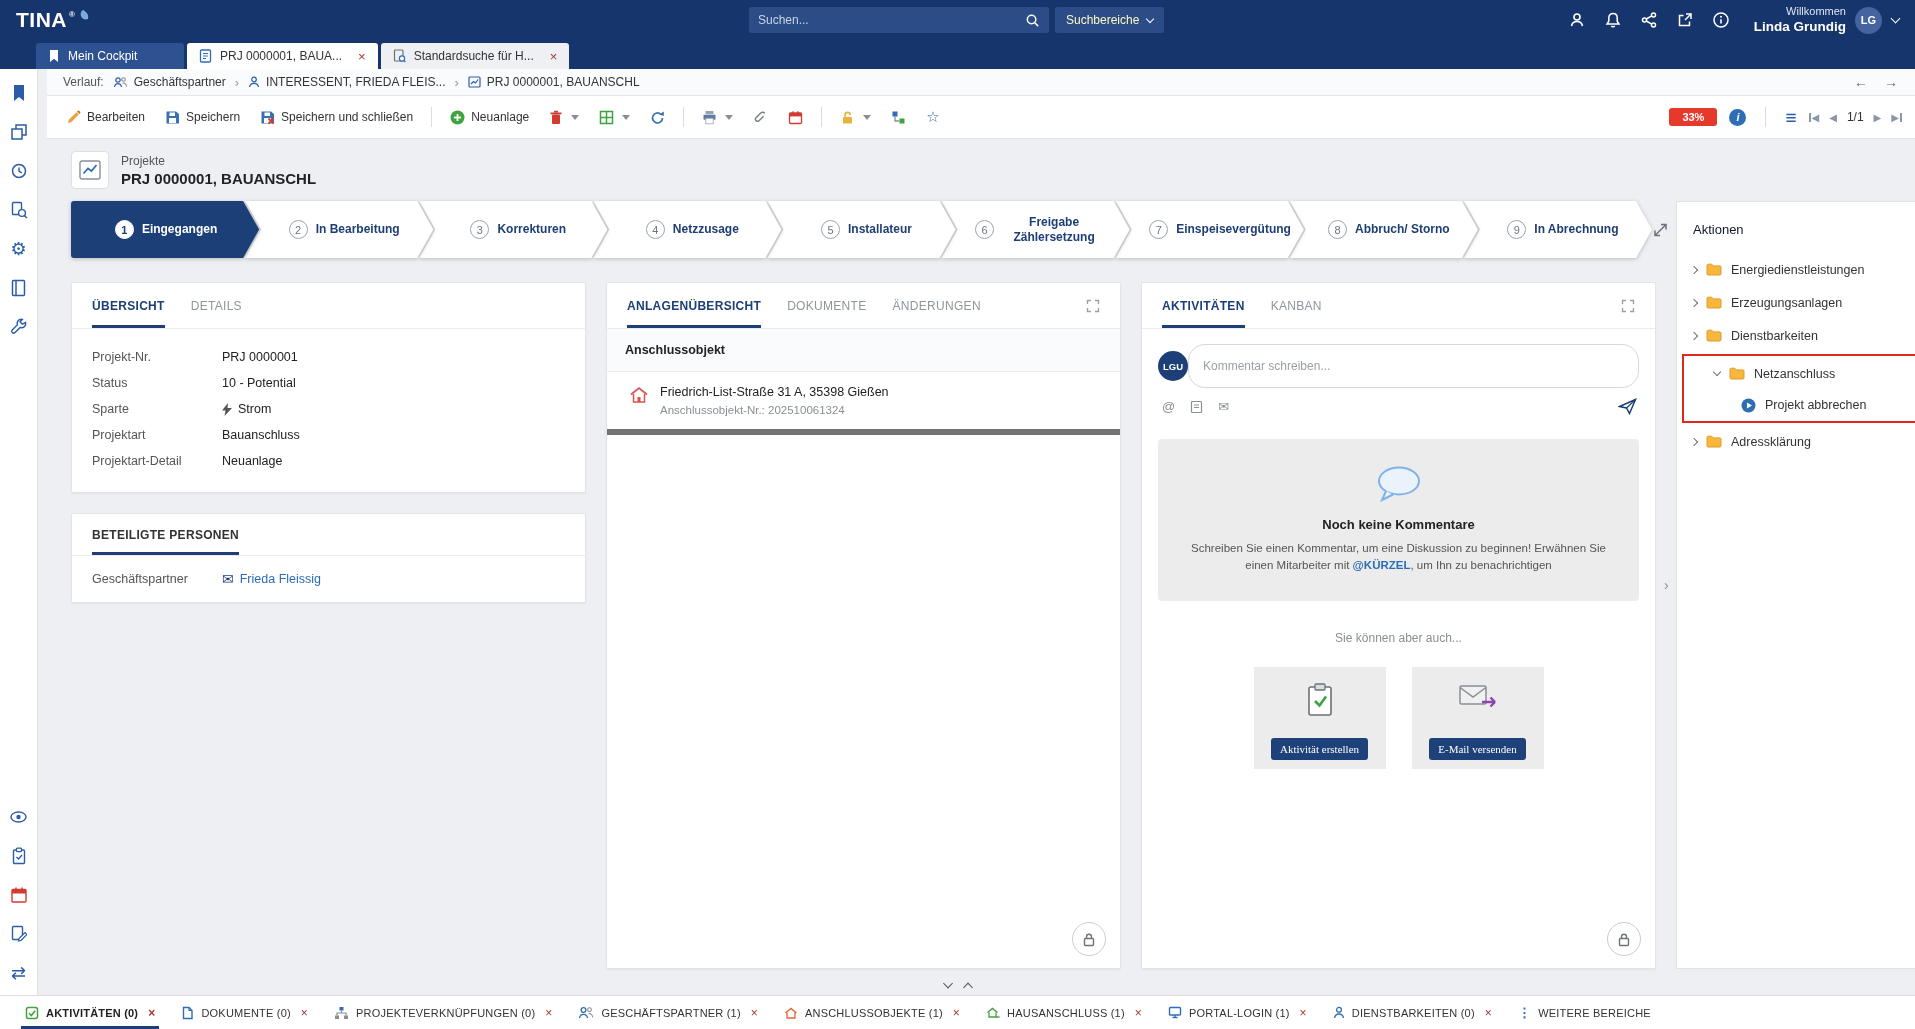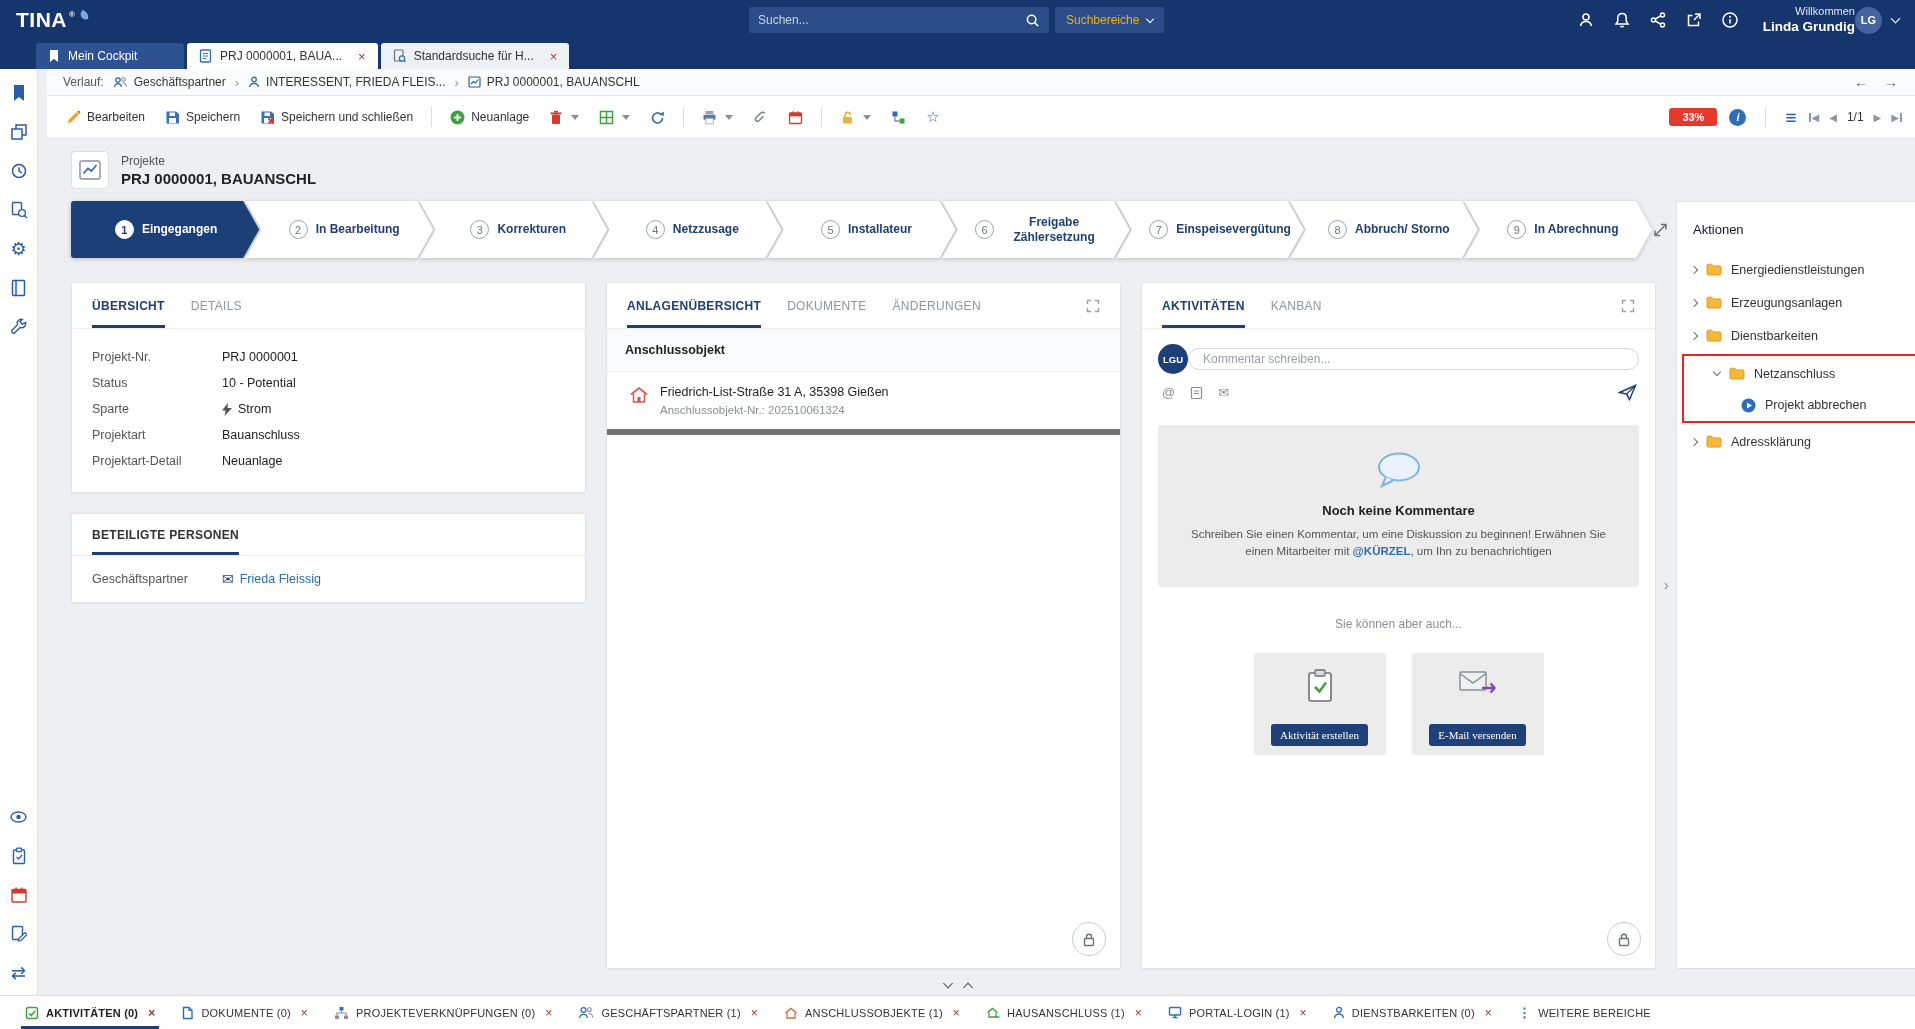--- a/index.html
+++ b/index.html
@@ -8,27 +8,27 @@
   svg{display:block}
 
   
   .topbar{position:absolute;top:0;left:0;width:100%;height:40px;background:#16356d;display:flex;align-items:center;padding:0 16px;color:#fff;z-index:40}
   .logo{display:flex;align-items:flex-start;gap:2px;font-weight:bold;font-size:21px;letter-spacing:.5px;cursor:pointer}
   .logo .reg{font-size:8px;margin-top:2px}
   .search-wrap{position:absolute;left:749px;top:7px;display:flex;gap:6px;align-items:center}
   .searchbox{width:300px;height:26px;background:#2b4c86;border-radius:2px;display:flex;align-items:center;padding:0 9px}
   .searchbox input{flex:1;background:transparent;border:0;outline:0;color:#fff;font-size:12px;font-family:inherit}
   .searchbox input::placeholder{color:#c9d4e6}
-  .scope-btn{height:26px;background:#2b4c86;border:0;color:#eab308;font-size:12px;padding:0 11px;display:flex;align-items:center;gap:8px;border-radius:2px;cursor:pointer;font-family:inherit}
+  .scope-btn{height:26px;background:#2b4c86;border:0;color:#fef9c3;font-size:12px;padding:0 11px;display:flex;align-items:center;gap:8px;border-radius:2px;cursor:pointer;font-family:inherit}
   .top-icons{margin-left:auto;display:flex;align-items:center;gap:6px;margin-right:18px}
   .icon-btn{width:30px;height:30px;display:flex;align-items:center;justify-content:center;cursor:pointer}
   .welcome{text-align:right;line-height:1.3;cursor:default}
   .welcome .l1{font-size:11px;color:#dfe6f2}
   .welcome .l2{font-size:13.5px;font-weight:bold}
-  .avatar{width:27px;height:27px;border-radius:50%;background:#44639f;display:flex;align-items:center;justify-content:center;font-size:11px;font-weight:bold;margin-left:0;cursor:pointer}
+  .avatar{width:27px;height:27px;border-radius:50%;background:#44639f;display:flex;align-items:center;justify-content:center;font-size:11px;font-weight:bold;margin-left:9px;cursor:pointer}
   .wchev{width:7px;height:7px;border-right:1.7px solid #fff;border-bottom:1.7px solid #fff;transform:rotate(45deg);display:inline-block;margin-left:10px;margin-top:-4px;cursor:pointer}
   .schev{width:6px;height:6px;border-right:1.5px solid #fff;border-bottom:1.5px solid #fff;transform:rotate(45deg);display:inline-block;margin-top:-3px}
 
   
   .tabstrip{position:absolute;top:40px;left:0;width:100%;height:29px;background:#16356d;display:flex;align-items:flex-end;padding-left:36px;gap:3px;z-index:39}
   .wtab{height:26px;display:flex;align-items:center;gap:8px;padding:0 12px;font-size:12px;border-radius:3px 3px 0 0;cursor:pointer;white-space:nowrap}
   .wtab.blue{background:#2d5191;color:#fff;min-width:148px}
   .wtab.active{background:#fff;color:#333;min-width:175px}
   .wtab.idle{background:#eef0f3;color:#333;min-width:165px}
   .wtab .x{color:#a8372c;font-size:13px;margin-left:auto;padding-left:8px}
@@ -108,21 +108,21 @@
   .mail-glyph{color:#1d3f77;font-size:14px}
 
   .sec-head{padding:14px 18px;font-weight:bold;font-size:12.5px;color:#222;border-bottom:1px solid #ececec;background:#fafbfc}
   .obj-item{display:flex;gap:11px;padding:13px 22px;border-bottom:6px solid #737373;cursor:pointer;align-items:flex-start}
   .obj-title{font-size:12.5px;color:#222}
   .obj-sub{font-size:11.5px;color:#8a8f94;margin-top:5px}
   .lock-fab{position:absolute;right:14px;bottom:12px;width:34px;height:34px;border-radius:50%;border:1px solid #c9cdd2;display:flex;align-items:center;justify-content:center;background:#fff;cursor:pointer}
 
   .composer{padding:15px 16px 6px;display:flex;align-items:center;flex:none}
   .comp-avatar{width:30px;height:30px;border-radius:50%;background:#1d3f77;color:#fff;font-size:9.5px;font-weight:bold;display:flex;align-items:center;justify-content:center;flex:none}
-  .comp-input{flex:1;height:22px;border:1px solid #d4d7db;border-radius:17px;padding:7px 14px;font-size:12px;outline:0;color:#333;font-family:inherit}
+  .comp-input{flex:1;height:44px;border:1px solid #d4d7db;border-radius:17px;padding:7px 14px;font-size:12px;outline:0;color:#333;font-family:inherit}
   .comp-input::placeholder{color:#9aa0a6}
   .comp-tools{display:flex;align-items:center;gap:15px;padding:4px 18px 12px 20px;color:#8a8f94;flex:none}
   .comp-tools .tico{cursor:pointer;font-size:13px;display:flex;align-items:center}
   .send-btn{margin-left:auto;cursor:pointer}
 
   .empty-box{margin:12px 16px 0;background:#ececec;border-radius:4px;padding:24px 26px 26px;text-align:center;flex:none}
   .empty-bubble{display:flex;justify-content:center}
   .empty-title{font-weight:bold;font-size:13px;color:#222;margin-top:12px}
   .empty-text{font-size:11.5px;color:#555;margin-top:8px;line-height:1.5}
   .mention{color:#2b6cb8;font-weight:bold;cursor:pointer}

